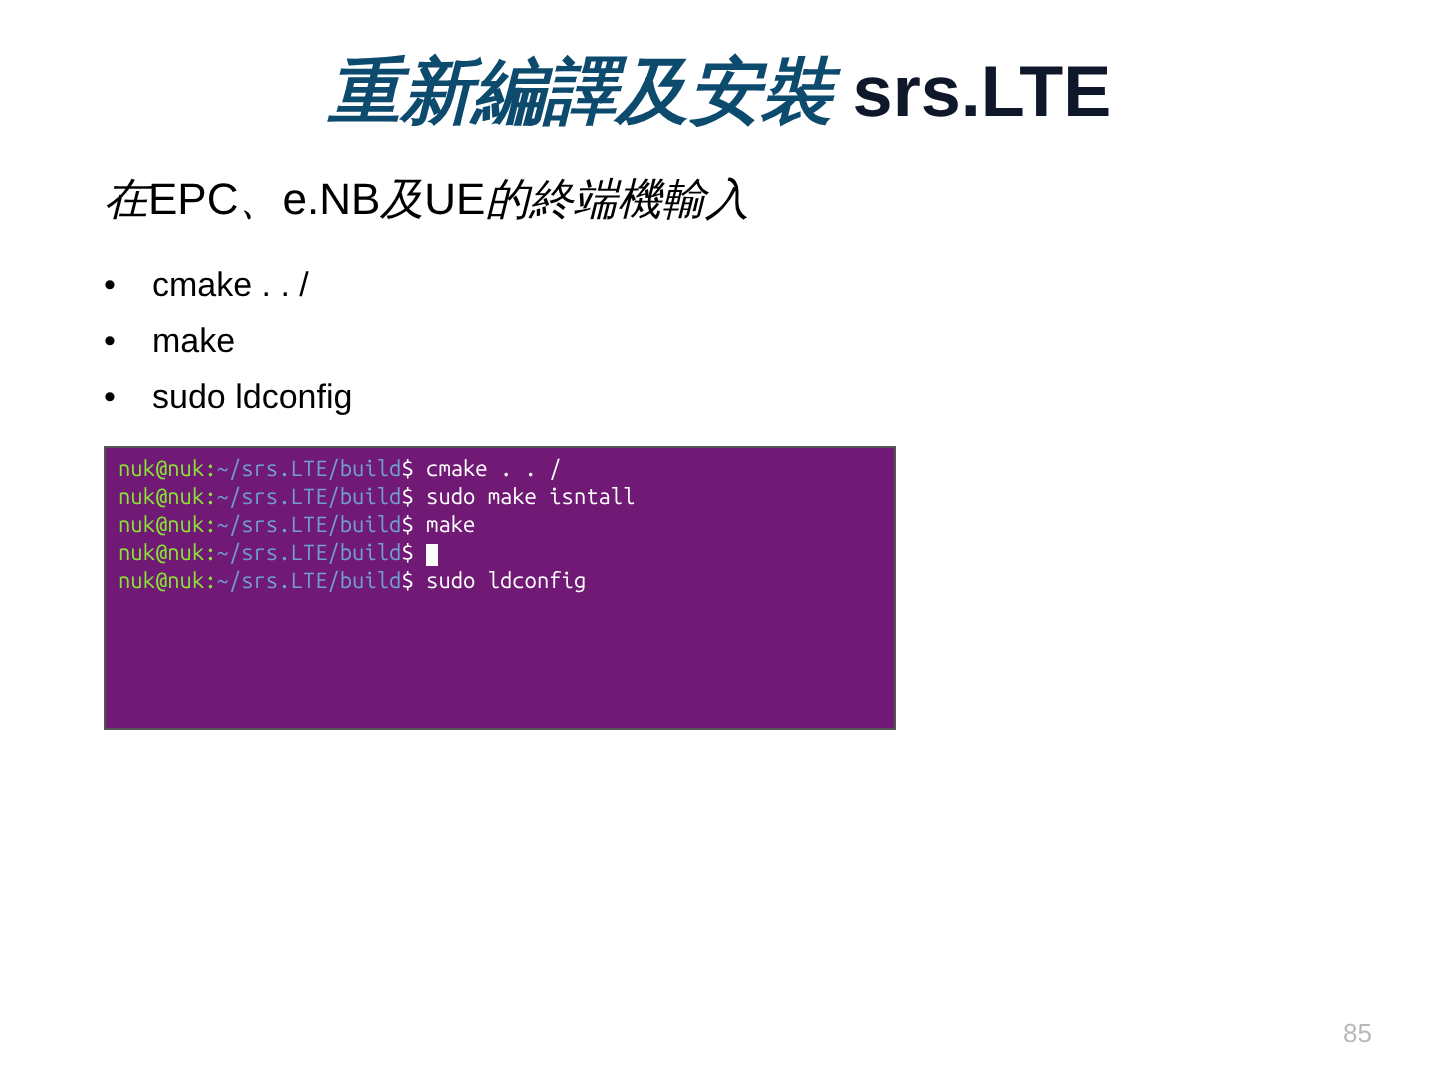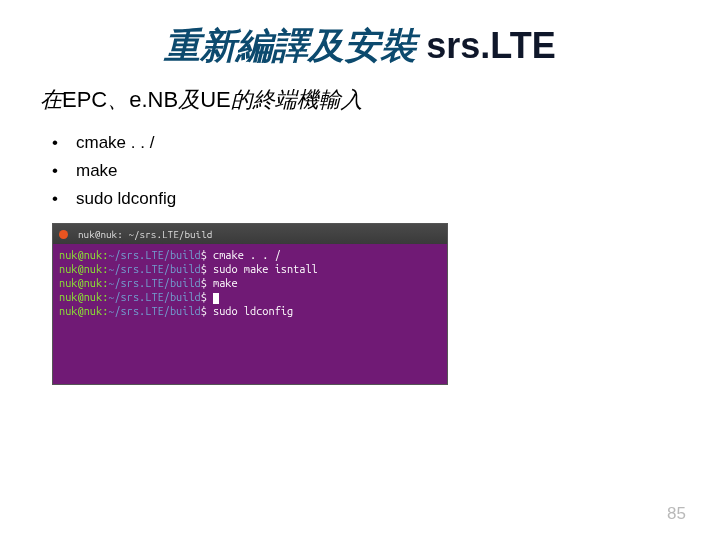--- a/index.html
+++ b/index.html
@@ -15,21 +15,21 @@
       text-align:center;
       font-size:36px;
       font-weight:bold;
       padding-top:22px;
       padding-bottom:14px;
     }
     .title .cjk { font-style:italic; font-family:"DFKai-SB","KaiTi","Microsoft JhengHei",serif; color:#0c4a6e; }
     .title .latin { font-family:Arial,sans-serif; color:#0f172a; }
     .subtitle {
       font-size:22px;
-      padding-left:40px;
+      padding-left:52px;
       padding-bottom:14px;
     }
     .subtitle .cjk { font-style:italic; font-family:"DFKai-SB","KaiTi","Microsoft JhengHei",serif; }
     ul.cmds {
       list-style:none;
       padding-left:52px;
     }
     ul.cmds li {
       font-size:17px;
       line-height:28px;
@@ -67,21 +67,21 @@
       line-height:14px;
     }
     .prompt-user { color:#8ae234; }
     .prompt-path { color:#729fcf; }
     .prompt-cmd  { color:#fff; }
     .cursor { display:inline-block; width:6px; height:11px; background:#fff; vertical-align:middle; }
     .page-num {
       position:absolute;
       right:34px;
       bottom:16px;
-      font-size:17px;
+      font-size:13px;
       color:#b9b9b9;
       font-family:Arial,sans-serif;
     }
   </style>
 </head>
 <body>
 
 <div class="slide">
   <h1 class="title">
     <span class="cjk">重新編譯及安裝</span><span class="latin"> srs.LTE</span>
@@ -91,24 +91,20 @@
     <span class="cjk">在</span><span>EPC</span><span class="cjk">、</span><span>e.NB</span><span class="cjk">及</span><span>UE</span><span class="cjk">的終端機輸入</span>
   </p>
 
   <ul class="cmds">
     <li>cmake . . /</li>
     <li>make</li>
     <li>sudo ldconfig</li>
   </ul>
 
   <div class="terminal">
-    <div class="term-bar">
-      <span class="term-dot r"></span>
-      <span class="term-bar-title">nuk@nuk: ~/srs.LTE/build</span>
-    </div>
     <div class="term-body">
       <div><span class="prompt-user">nuk@nuk</span><span class="prompt-user">:</span><span class="prompt-path">~/srs.LTE/build</span><span class="prompt-cmd">$ </span><span class="prompt-cmd">cmake . . /</span></div>
       <div><span class="prompt-user">nuk@nuk</span><span class="prompt-user">:</span><span class="prompt-path">~/srs.LTE/build</span><span class="prompt-cmd">$ </span><span class="prompt-cmd">sudo make isntall</span></div>
       <div><span class="prompt-user">nuk@nuk</span><span class="prompt-user">:</span><span class="prompt-path">~/srs.LTE/build</span><span class="prompt-cmd">$ </span><span class="prompt-cmd">make</span></div>
       <div><span class="prompt-user">nuk@nuk</span><span class="prompt-user">:</span><span class="prompt-path">~/srs.LTE/build</span><span class="prompt-cmd">$ </span><span class="cursor"></span></div>
       <div><span class="prompt-user">nuk@nuk</span><span class="prompt-user">:</span><span class="prompt-path">~/srs.LTE/build</span><span class="prompt-cmd">$ </span><span class="prompt-cmd">sudo ldconfig</span></div>
     </div>
   </div>
 
   <div class="page-num">85</div>

